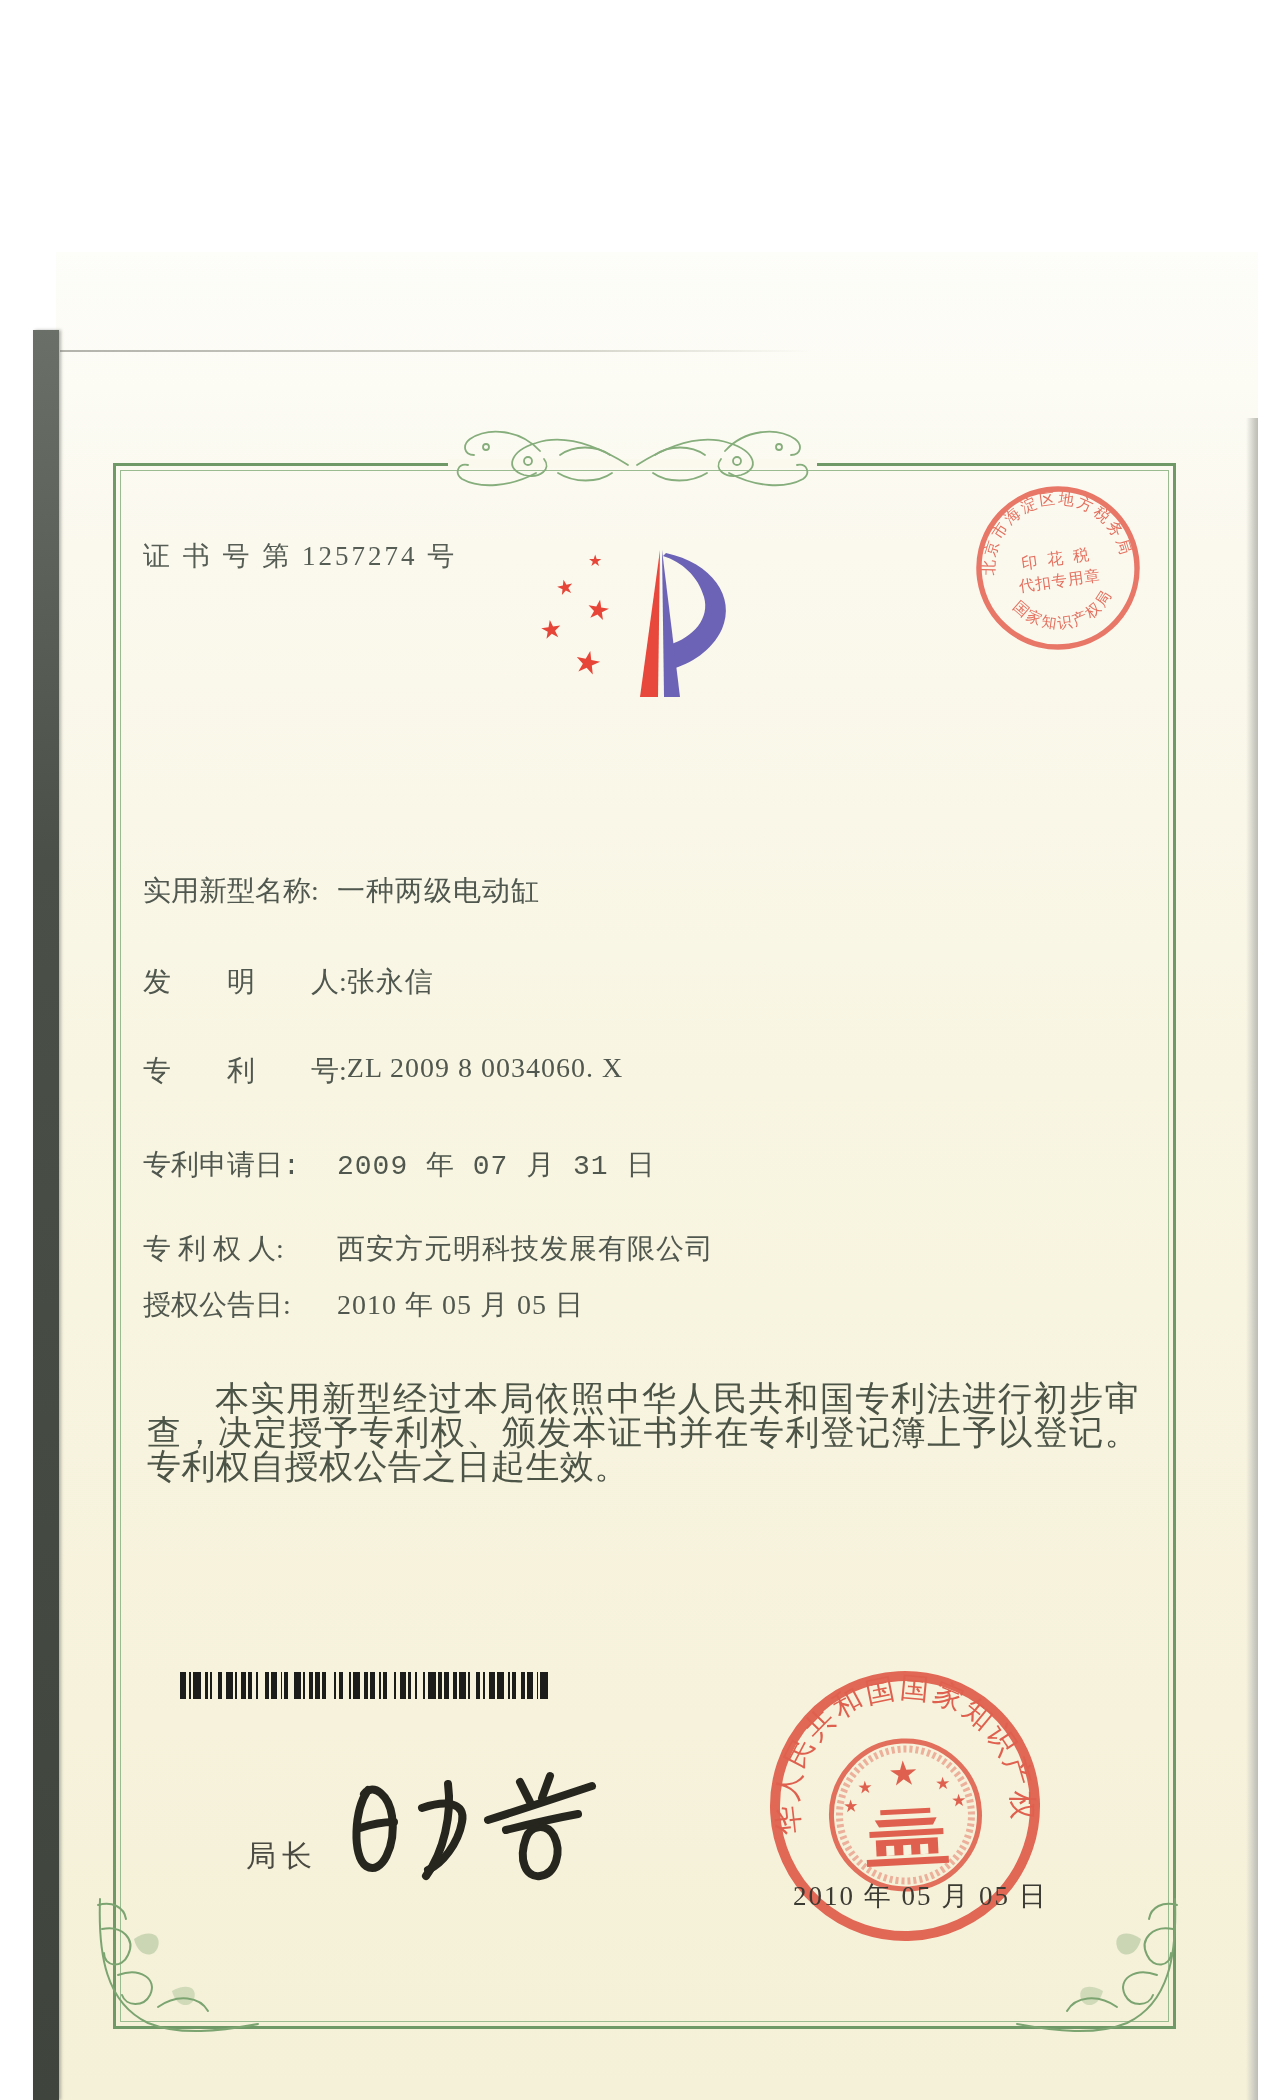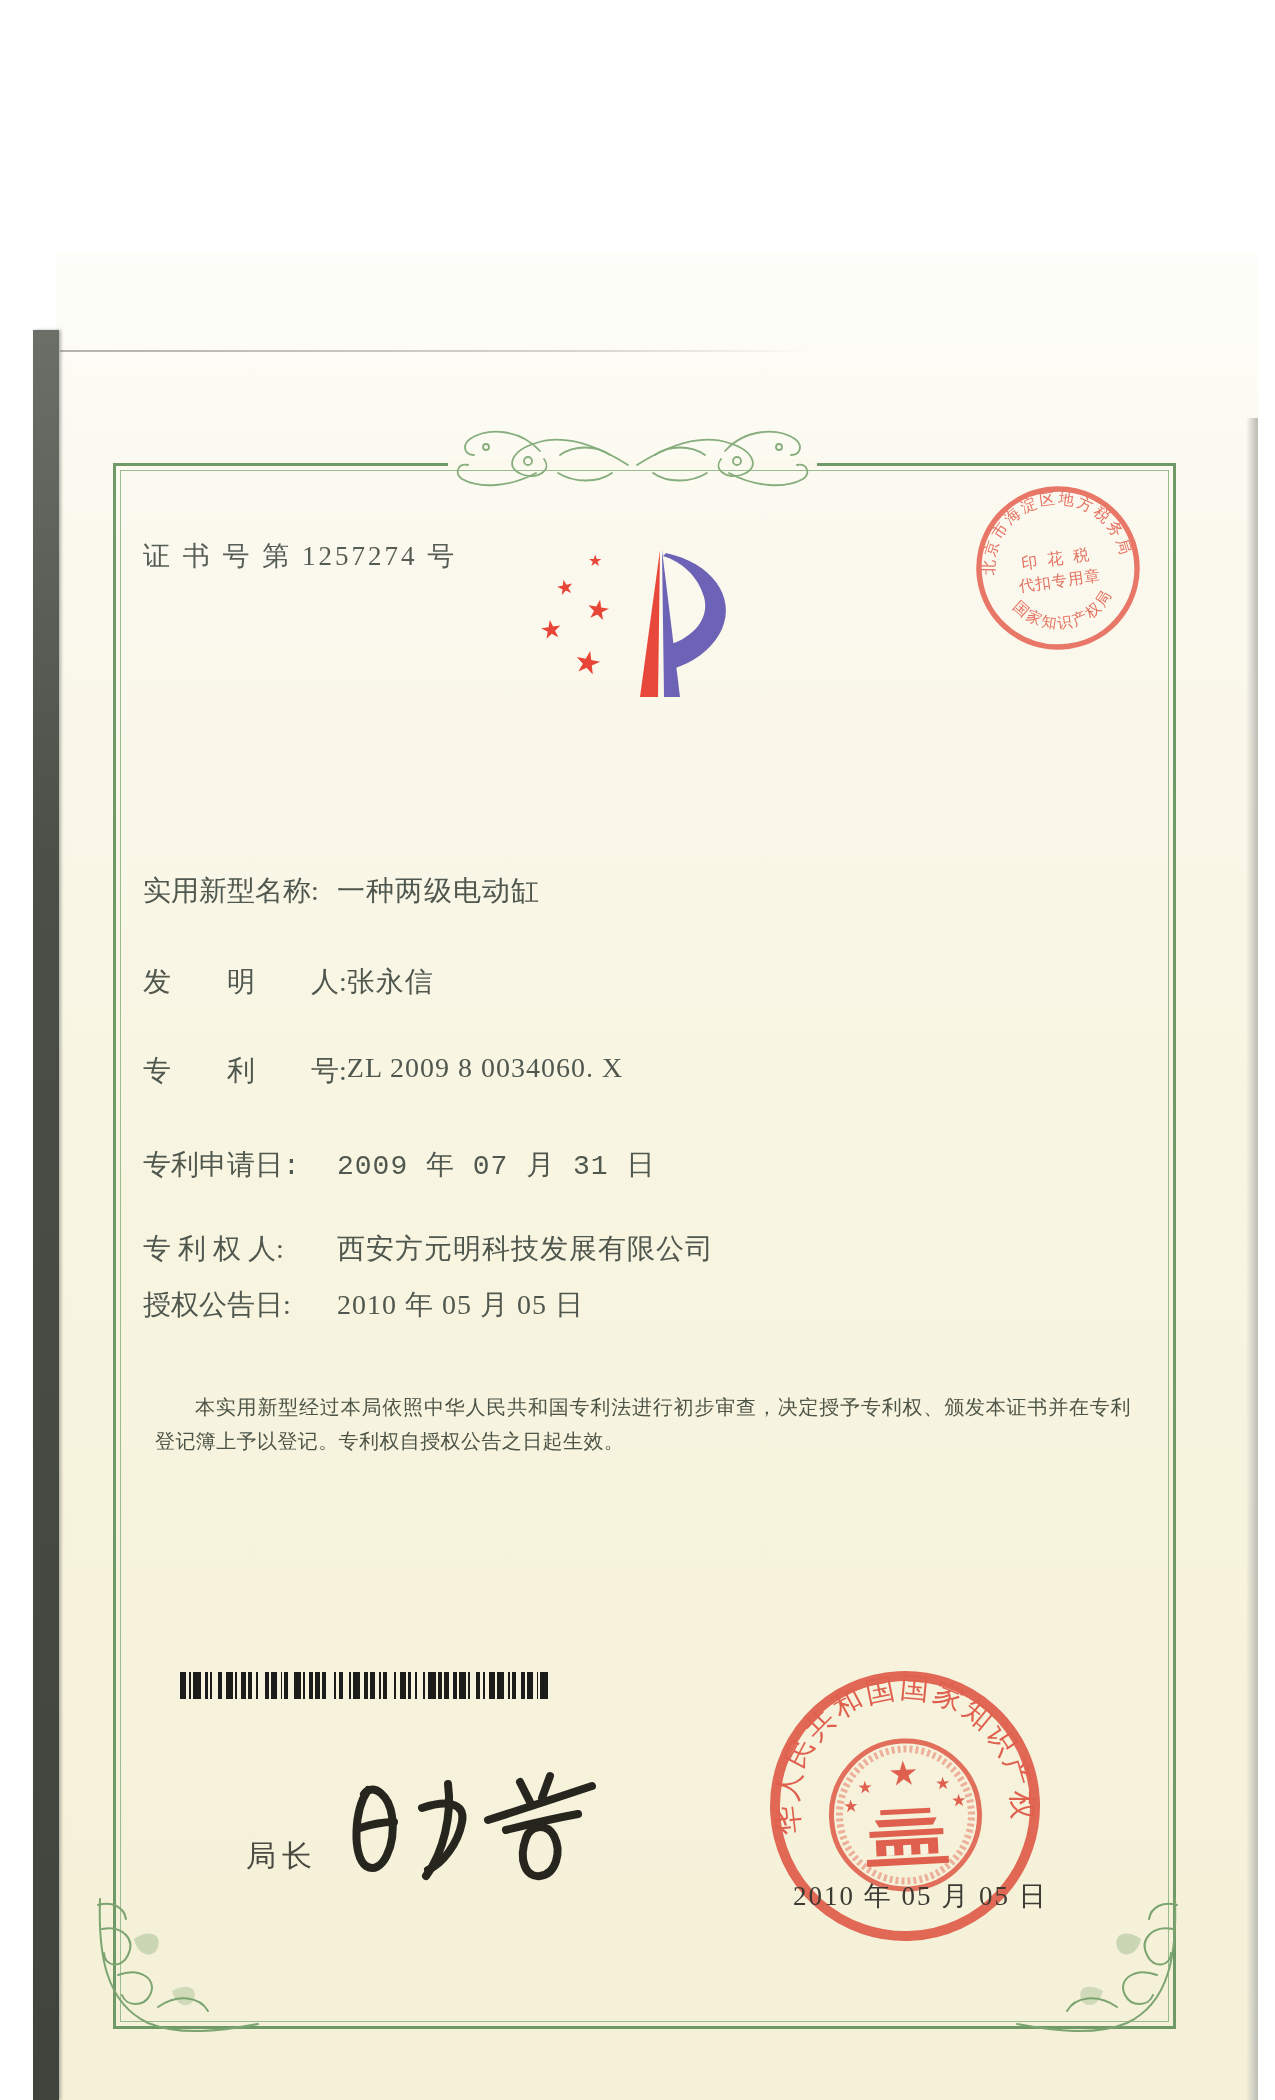--- a/index.html
+++ b/index.html
@@ -36,21 +36,21 @@
          font-size:62px;font-weight:600;letter-spacing:7px;color:#3b434b;}
 
   
   .field-row{position:absolute;left:143px;display:flex;align-items:flex-start;
              font-size:28px;color:#4f574e;}
   .field-label{display:inline-block;min-width:194px;}
   .field-value{display:inline-block;letter-spacing:1px;}
 
   
   #body-text{position:absolute;left:143px;top:1378px;width:1000px;color:#4c5447;}
-  #body-text p{margin:12px;font-size:20px;line-height:34px;text-indent:2em;
+  #body-text p{margin:4px;font-size:34px;line-height:34px;text-indent:2em;
                text-align:justify;letter-spacing:0.4px;}
 
   
   #barcode{position:absolute;left:180px;top:1672px;width:372px;height:27px;display:flex;align-items:stretch;}
   #barcode .bar{background:#1c1c1a;height:100%;}
   #barcode .gap{background:transparent;height:100%;}
 
   
   #director-label{position:absolute;left:246px;top:1836px;font-size:30px;letter-spacing:6px;color:#4a4a42;}
   #signature{position:absolute;left:330px;top:1768px;width:270px;height:132px;}

